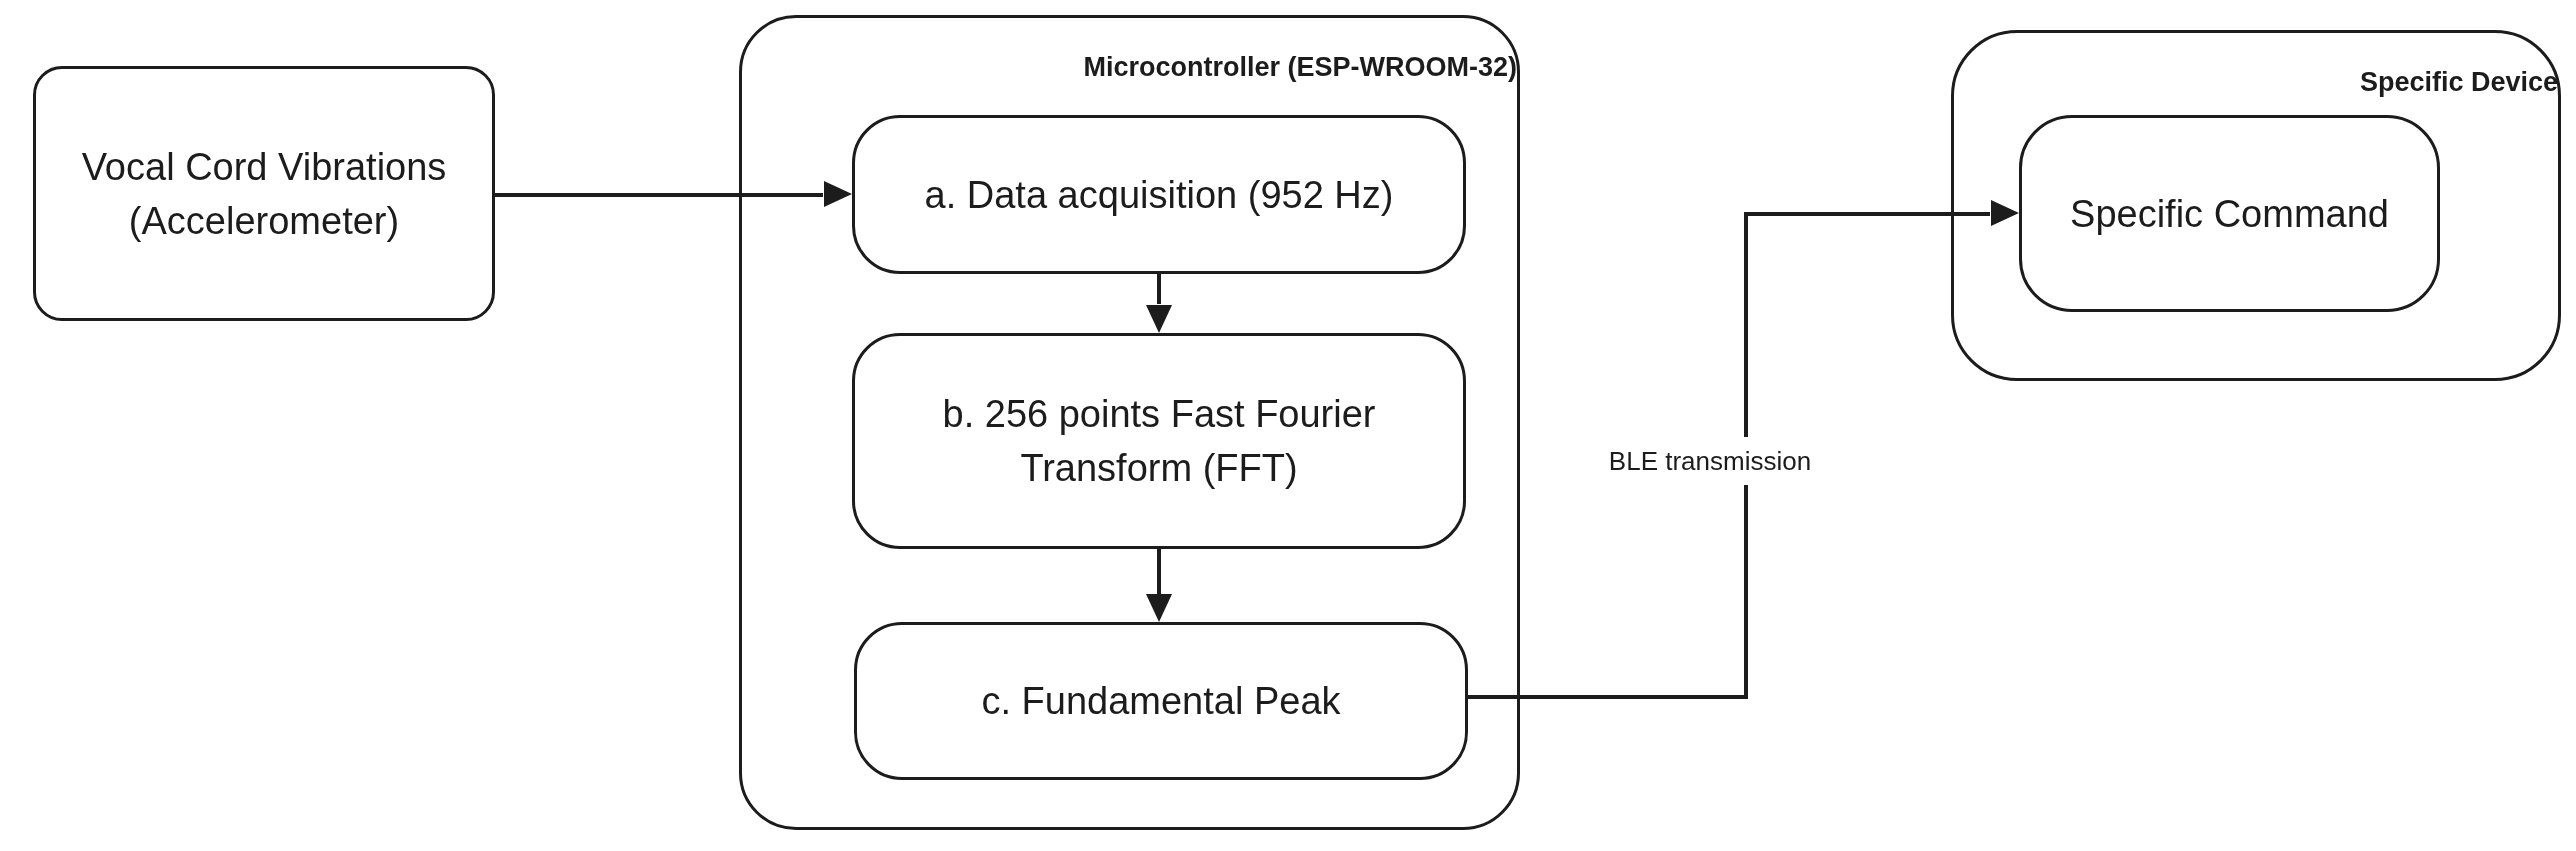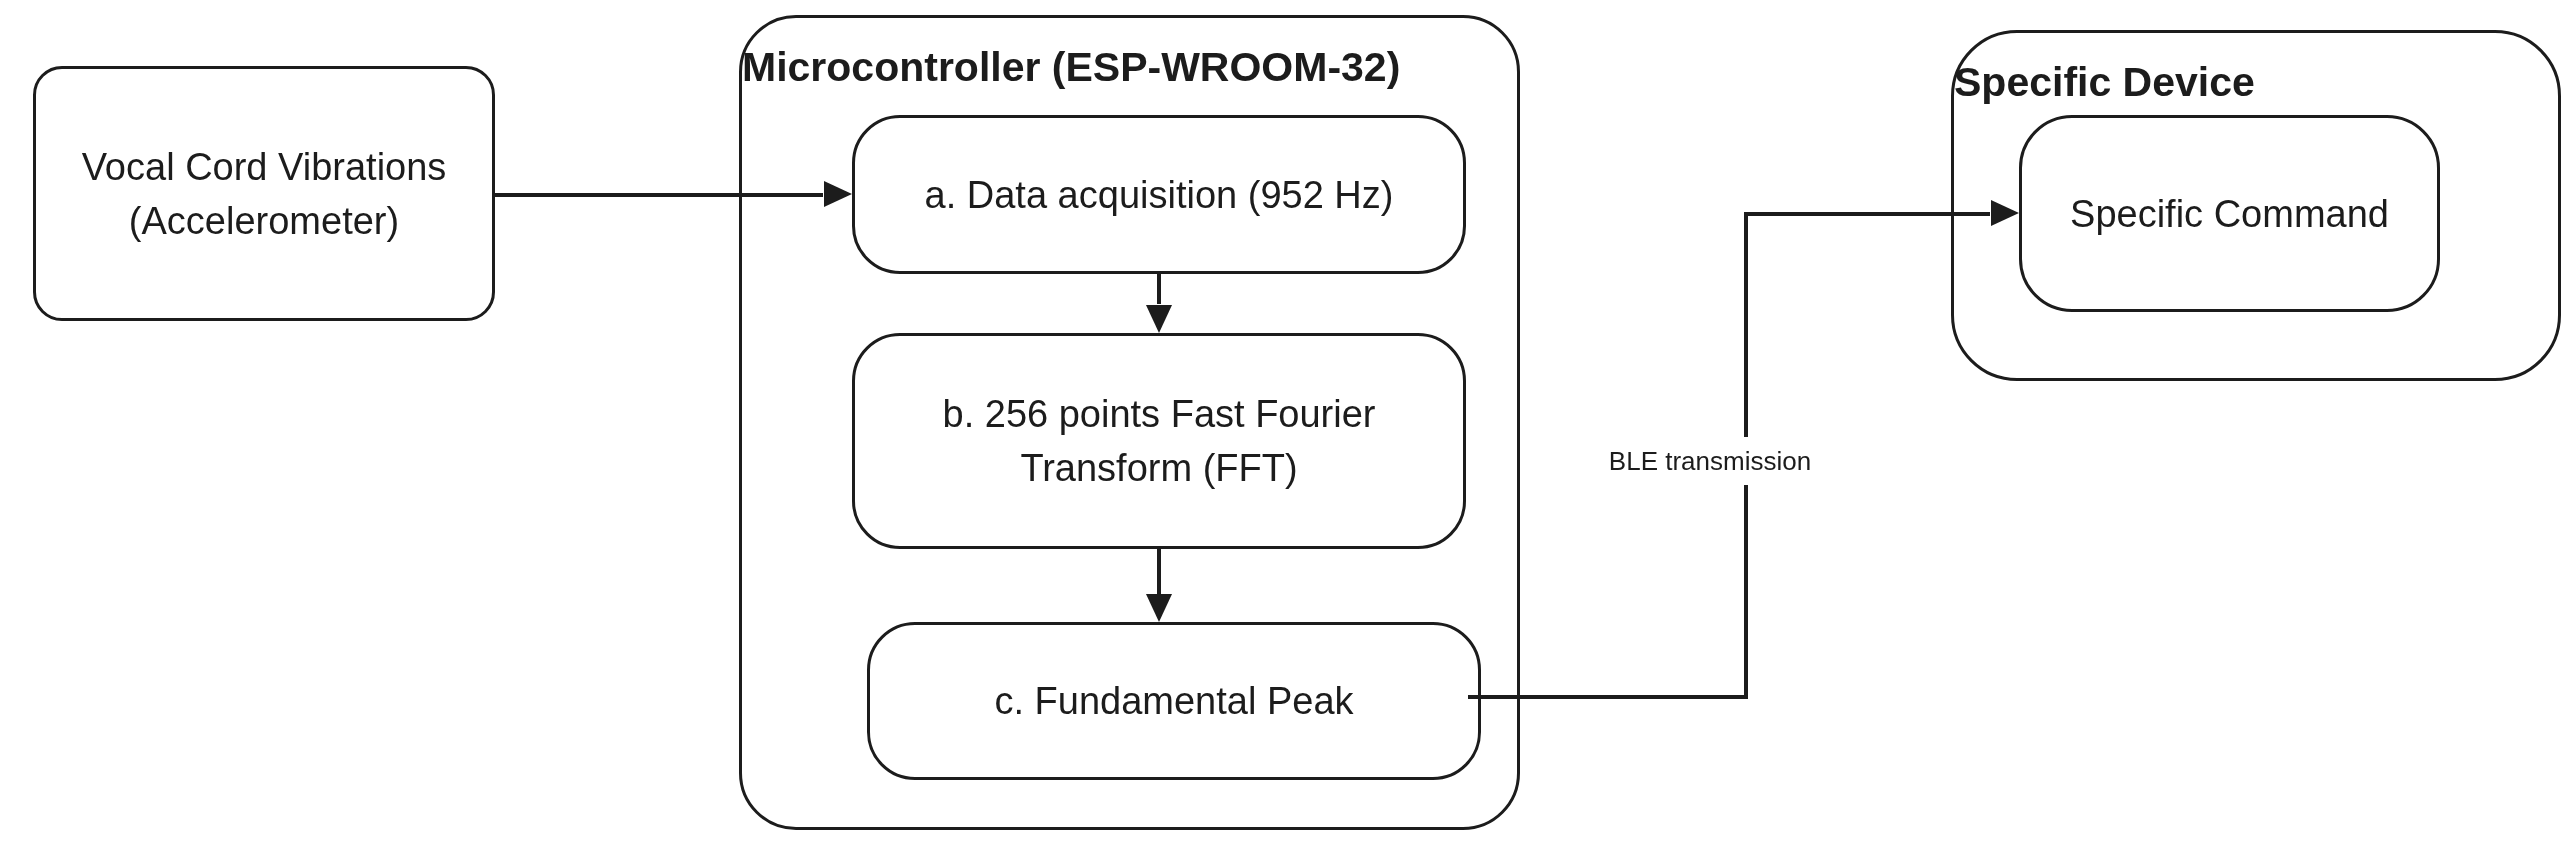--- a/index.html
+++ b/index.html
@@ -31,23 +31,23 @@
     position: absolute;
     box-sizing: border-box;
     border: 3.3px solid #1c1c1c;
     background: #ffffff;
   }
   .container-title {
     position: absolute;
     left: 0;
     right: 0;
     top: 25px;
-    text-align: left;
+    text-align: right;
     font-weight: bold;
-    font-size: 41px;
+    font-size: 27px;
     line-height: 49px;
     white-space: nowrap;
   }
   .box-label {
     font-size: 38px;
     line-height: 54px;
   }
   .box-label .line {
     display: block;
     white-space: nowrap;
@@ -111,21 +111,21 @@
     </div>
   </div>
 
   <div class="shape" style="left:852px; top:333px; width:614px; height:216px; border-radius:48px;">
     <div class="box-label">
       <span class="line">b. 256 points Fast Fourier</span>
       <span class="line">Transform (FFT)</span>
     </div>
   </div>
 
-  <div class="shape" style="left:854px; top:622px; width:614px; height:158px; border-radius:48px;margin-left:13px;">
+  <div class="shape" style="left:854px; top:622px; width:614px; height:158px; border-radius:48px;">
     <div class="box-label">
       <span class="line">c. Fundamental Peak</span>
     </div>
   </div>
 
   <div class="container" style="left:1951px; top:30px; width:610px; height:351px; border-radius:66px;">
     <div class="container-title">Specific Device</div>
   </div>
 
   <div class="shape" style="left:2019px; top:115px; width:421px; height:197px; border-radius:53px;">

